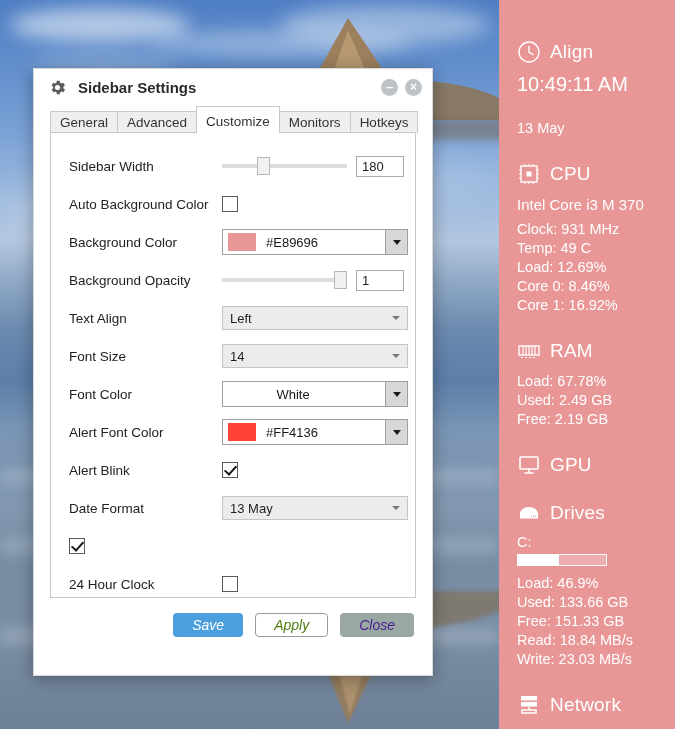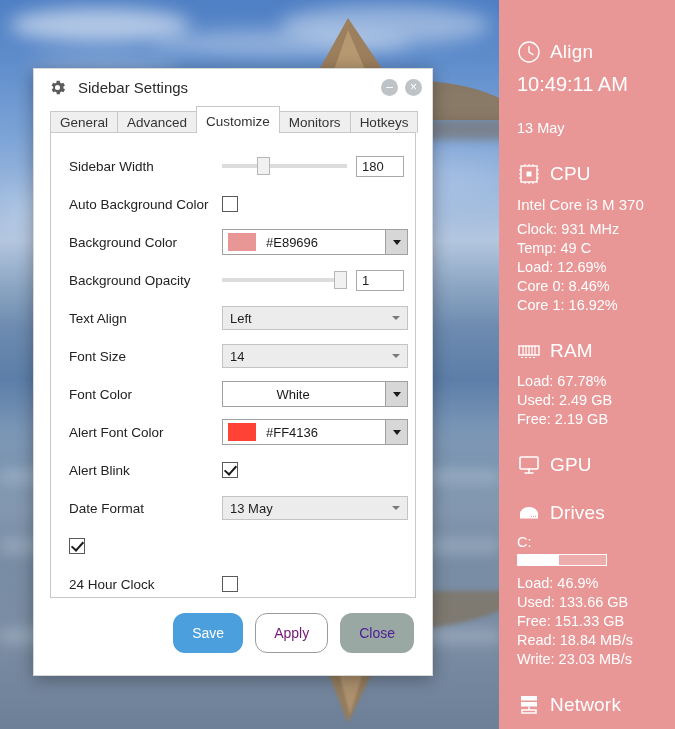--- a/index.html
+++ b/index.html
@@ -112,21 +112,21 @@
     background: rgba(255,255,255,0.22); margin-bottom: 8px; position: relative;
   }
   .drive-bar-fill { height: 100%; background: #ffffff; }
 
   
   .dialog {
     position: absolute; left: 33px; top: 68px; width: 400px; height: 608px;
     background: #ffffff; border: 1px solid #d9d9d9;
     box-shadow: 0 3px 16px rgba(0,0,0,0.32);
   }
-  .titlebar { height: 36px; display: flex; align-items: center; padding: 0 10px 0 14px; }
+  .titlebar { height: 36px; display: flex; align-items: center; padding: 0 10px 0 14px; font-weight: bold; }
   .title-gear { width: 19px; height: 19px; margin-right: 11px; }
   .title-text { font-size: 15px; color: #2b2b2b; flex: 1; }
   .win-btn {
     width: 17px; height: 17px; border-radius: 50%;
     background: #bdc3c7; margin-left: 7px;
     display: flex; align-items: center; justify-content: center;
     color: #ffffff; font-size: 12px; line-height: 1; cursor: pointer;
   }
   .win-btn .glyph { display: block; transform: translateY(-0.5px); }
 
@@ -199,26 +199,26 @@
   }
   .sel .val { font-size: 13px; color: #1f1f1f; flex: 1; }
   .chev-lite {
     width: 0; height: 0; border-left: 4px solid transparent;
     border-right: 4px solid transparent; border-top: 4.5px solid #7a7a7a;
   }
 
   
   .footer { display: flex; justify-content: flex-end; align-items: center; gap: 12px; padding: 14px 18px 0 0; }
   .btn {
-    height: 40px; min-width: 58px; padding: 0 18px; border-radius: 12px;
+    height: 24px; min-width: 58px; padding: 0 18px; border-radius: 4px;
     font-size: 14px; display: flex; align-items: center; justify-content: center;
-    cursor: pointer; border: 1px solid transparent;
+    cursor: pointer; border: 1px solid transparent; font-style: italic;
   }
   .btn-save { background: #4a9fdc; color: #fff; }
-  .btn-apply { background: #ffffff; color: #701a75; border-color: #9a9a9a; }
+  .btn-apply { background: #ffffff; color: #4d7c0f; border-color: #9a9a9a; }
   .btn-close { background: #9aa8a4; color: #4c1d95; }
 </style>
 </head>
 <body>
 
 <div id="root">
 
   <div class="wallpaper">
     <div class="cloud c1"></div>
     <div class="cloud c2"></div>

